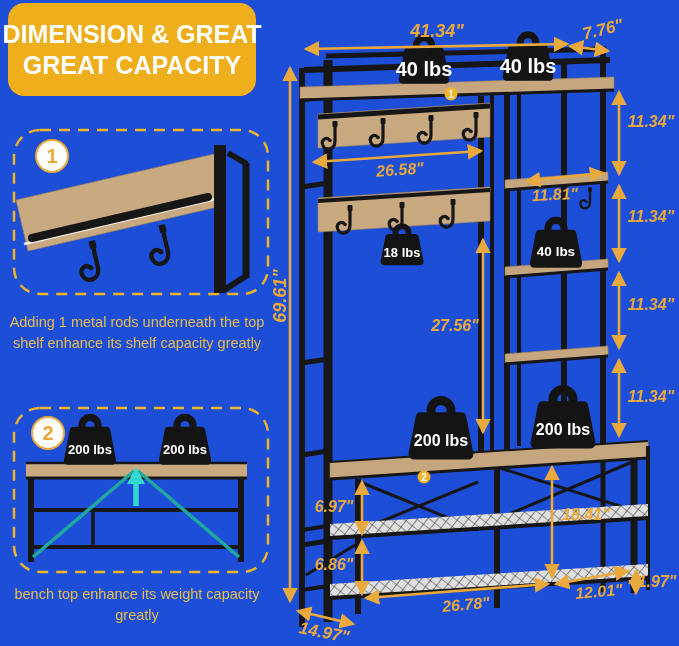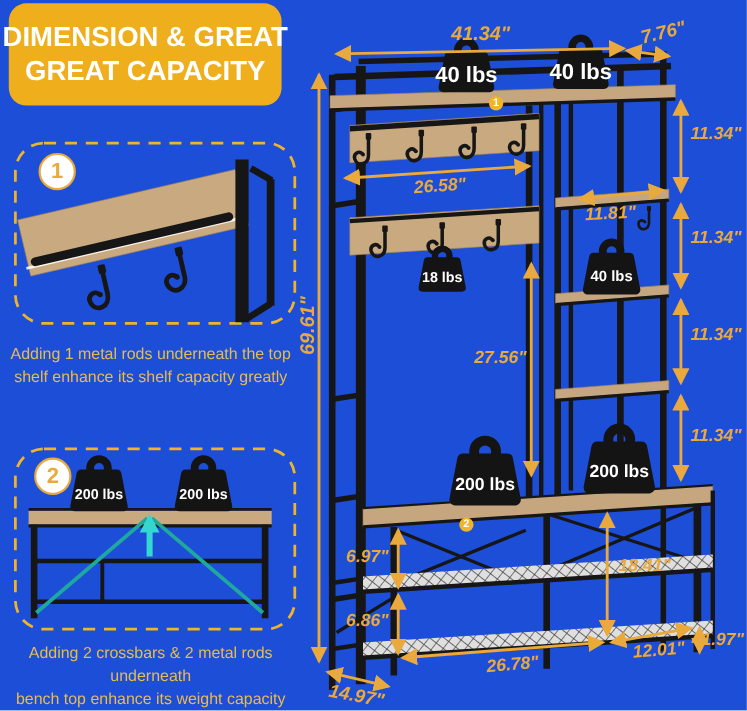--- a/index.html
+++ b/index.html
@@ -193,21 +193,20 @@
   <div class="overlay">
 
     <div class="marker-lg" style="left:52px;top:156px;">1</div>
     <div class="marker-lg" style="left:48px;top:433px;">2</div>
 
     <div class="caption" style="top:312px;">
       <div>Adding 1 metal rods underneath the top</div>
       <div>shelf enhance its shelf capacity greatly</div>
     </div>
     <div class="caption" style="top:584px;">
-      <div>Adding 2 crossbars &amp; 2 metal rods underneath</div>
       <div>bench top enhance its weight capacity greatly</div>
     </div>
 
     <span class="kb-label" style="left:90px;top:449px;font-size:13px;">200 lbs</span>
     <span class="kb-label" style="left:185px;top:449px;font-size:13px;">200 lbs</span>
 
     <span class="kb-label" style="left:424px;top:69px;">40 lbs</span>
     <span class="kb-label" style="left:528px;top:66px;">40 lbs</span>
     <span class="kb-label" style="left:402px;top:252px;font-size:13px;">18 lbs</span>
     <span class="kb-label" style="left:556px;top:251px;font-size:13.5px;">40 lbs</span>

